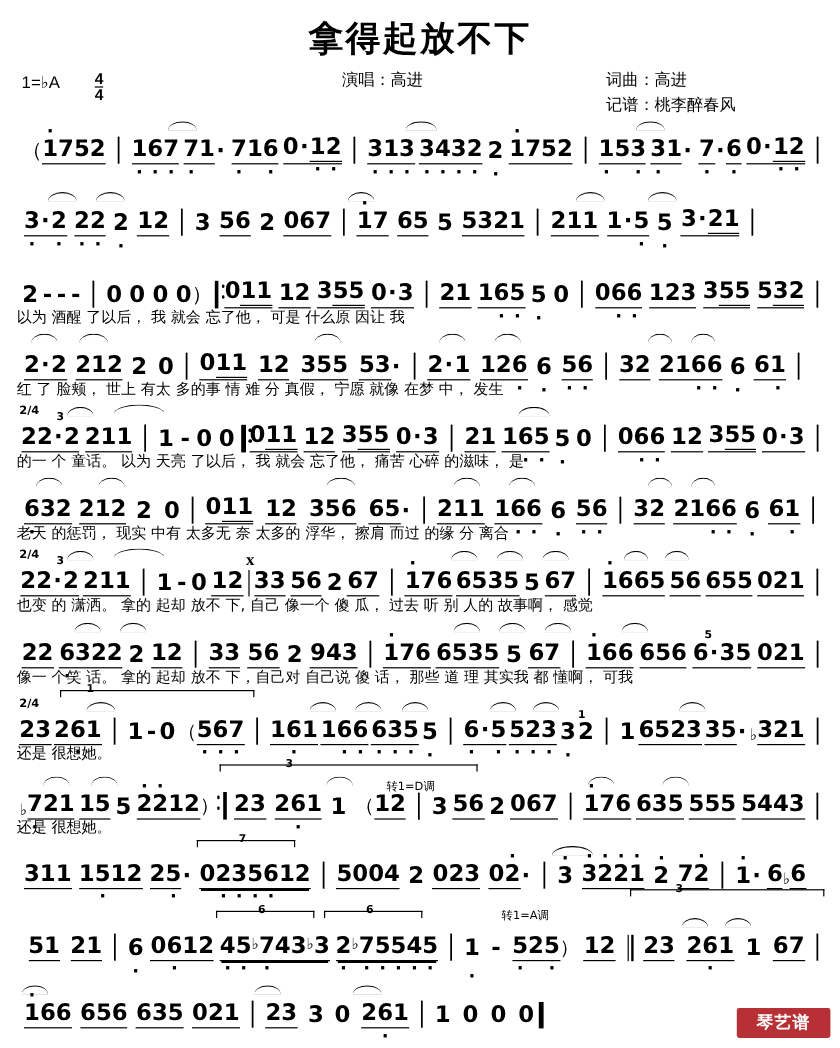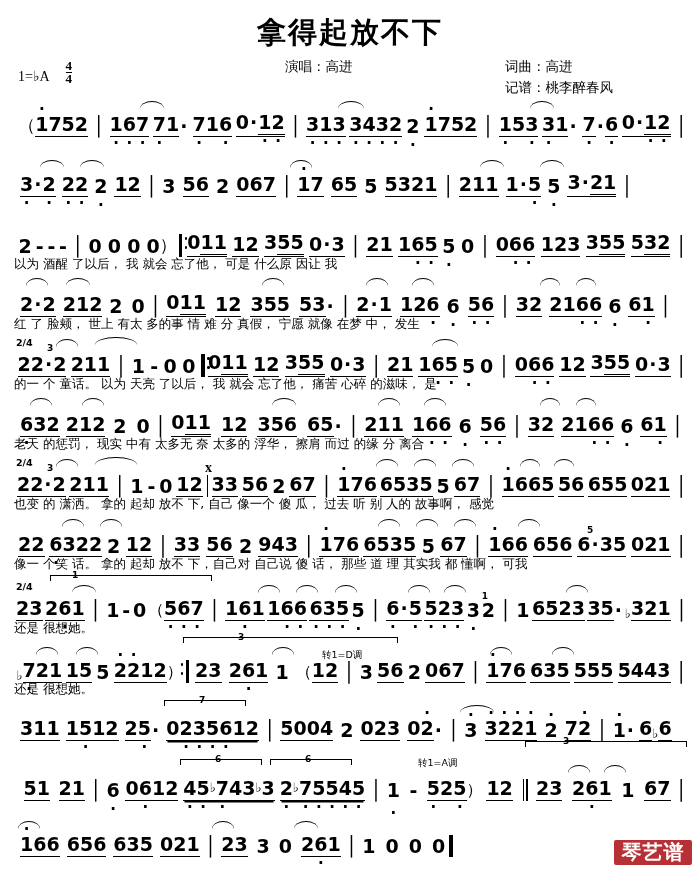--- a/index.html
+++ b/index.html
@@ -37,25 +37,25 @@
     white-space: nowrap;
   }
   #credit-singer  { left: 285px; top: 58px; }
   #credit-writer  { left: 505px; top: 58px; }
   #credit-scribe  { left: 505px; top: 79px; }
 
   #key-sig {
     position: absolute;
     left: 18px;
     top: 60px;
-    font-family: Liberation Serif, serif;
+    font-family: Liberation Sans, sans-serif;
     font-size: 14px;
     display: flex;
-    align-items: flex-end;
-    gap: 7px;
+    align-items: flex-start;
+    gap: 20px;
   }
   .timesig {
     display: inline-flex;
     flex-direction: column;
     align-items: center;
     line-height: 0.92;
     font-weight: bold;
     font-size: 13px;
     margin-left: 9px;
   }
@@ -184,21 +184,21 @@
   
   #watermark {
     position: absolute;
     right: 8px;
     bottom: 8px;
     width: 78px;
     height: 25px;
     background: #b01f24;
     color: #fff;
     font-family: "DejaVu Sans", sans-serif;
-    font-size: 20px;
+    font-size: 14px;
     font-weight: bold;
     letter-spacing: 1px;
     display: flex;
     align-items: center;
     justify-content: center;
     border-radius: 2px;
     opacity: 0.92;
   }
 </style>
 </head>

